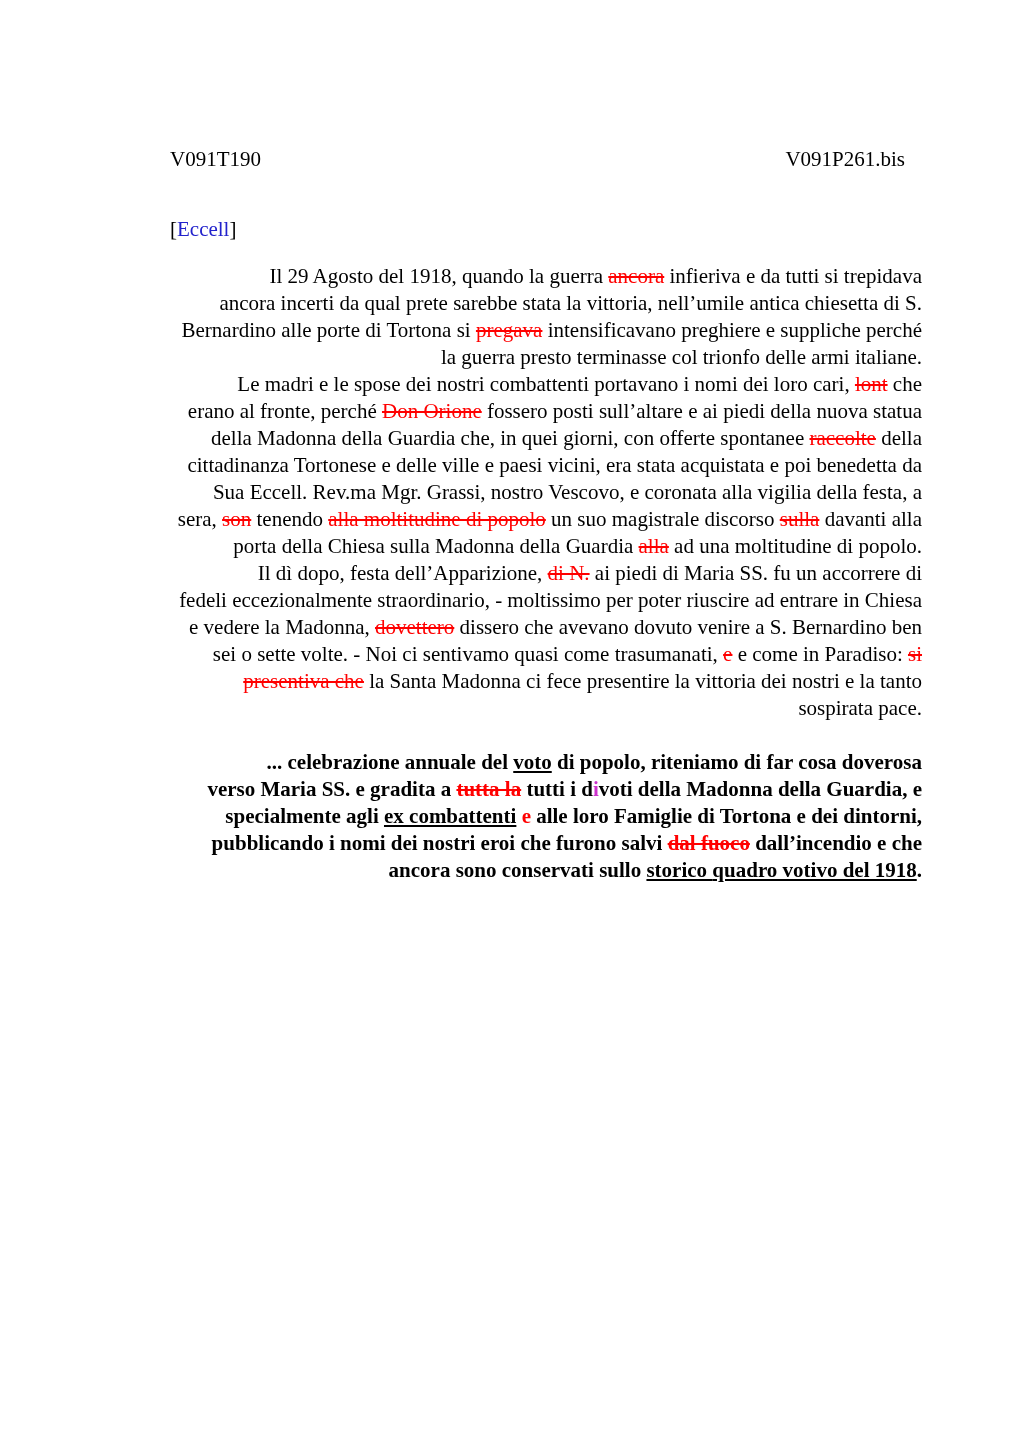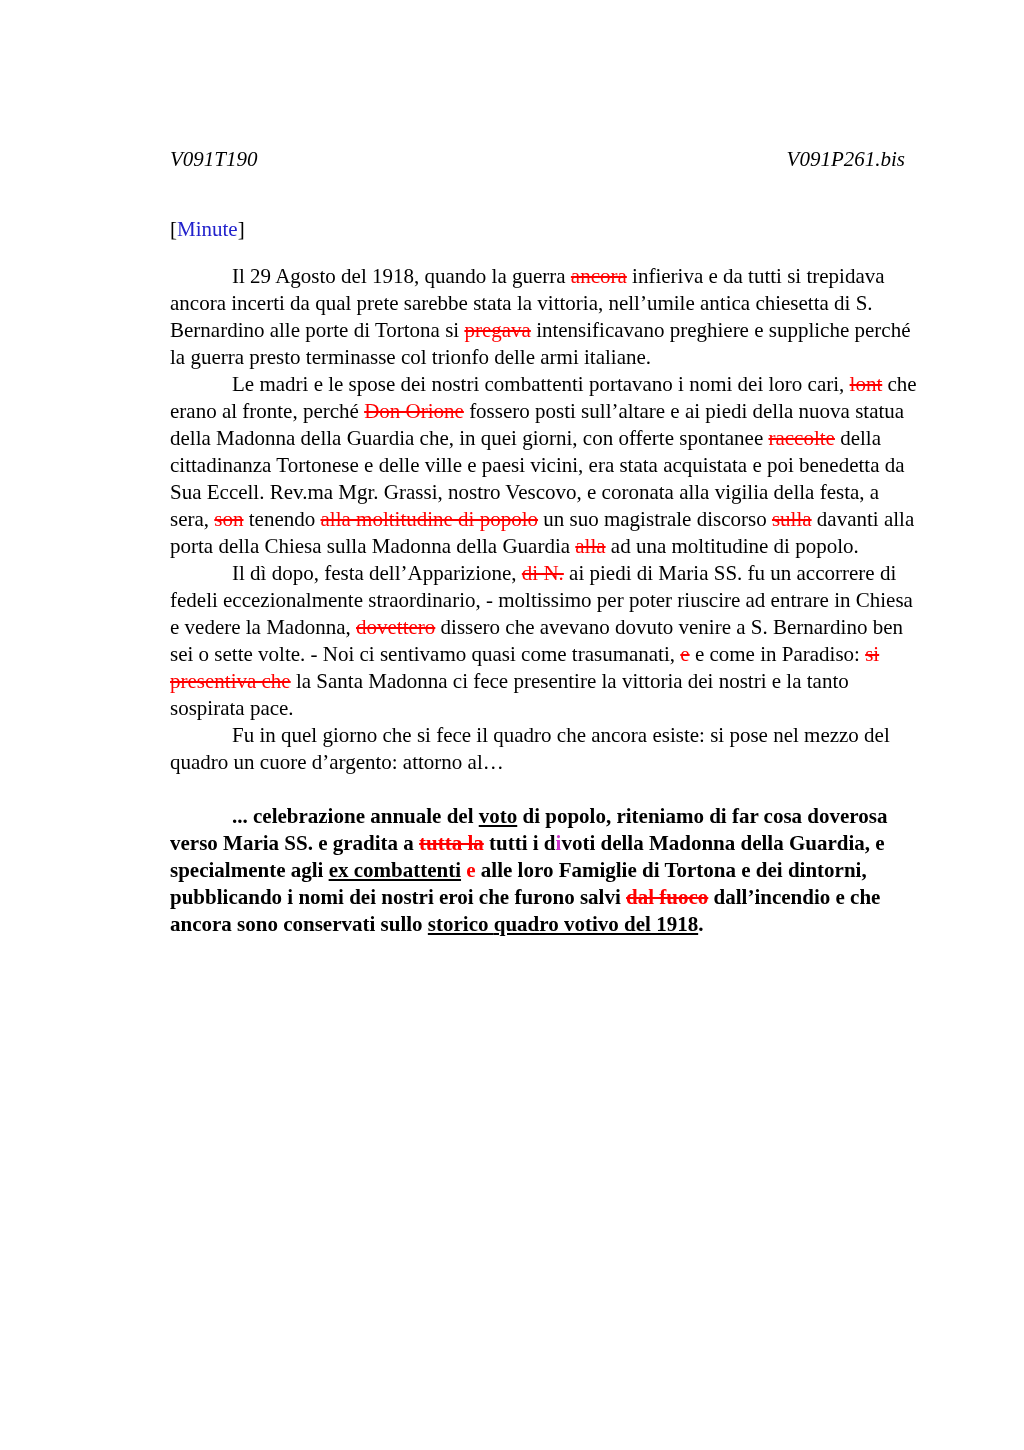--- a/index.html
+++ b/index.html
@@ -21,38 +21,37 @@
     left: 170px;
     top: 146px;
     width: 752px;
     font-size: 21px;
     line-height: 27px;
   }
   .doc-header {
     display: flex;
     justify-content: space-between;
     align-items: flex-end;
-    font-style: italic;
   }
   .doc-header .right {
     margin-right: 17px;
   }
   .minute-line {
     margin-top: 43px;
   }
   .minute-label {
     color: var(--link-blue, #2222cc);
   }
   .doc-body {
     margin-top: 20px;
   }
   .para {
     margin: 0;
     text-indent: 62px;
-    text-align: left;
+    text-align: right;
   }
   .para.spaced { margin-top: 27px; font-weight: bold; }
   .seg-strike {
     color: var(--red, #ff0000);
     text-decoration: line-through;
   }
   .seg-red {
     color: var(--red, #ff0000);
   }
   .seg-mag {
@@ -66,24 +65,23 @@
 <body>
 
 <div class="page" style="background: rgb(255, 255, 255);">
   <div class="content">
 
     <div class="doc-header">
       <span class="left">V091T190</span>
       <span class="right">V091P261.bis</span>
     </div>
 
-    <div class="minute-line"><span>[</span><span class="minute-label">Minute</span><span>]</span></div>
+    <div class="minute-line"><span>[</span><span class="minute-label">Eccell</span><span>]</span></div>
 
     <div class="doc-body">
         <p class="para"><span>Il 29 Agosto del 1918, quando la guerra </span><span class="seg-strike">ancora</span><span> infieriva e da tutti si trepidava ancora incerti da qual prete sarebbe stata la vittoria, nell’umile antica chiesetta di S. Bernardino alle porte di Tortona si </span><span class="seg-strike">pregava</span><span> intensificavano preghiere e suppliche perché la guerra presto terminasse col trionfo delle armi italiane.</span></p>
         <p class="para"><span>Le madri e le spose dei nostri combattenti portavano i nomi dei loro cari, </span><span class="seg-strike">lont</span><span> che erano al fronte, perché </span><span class="seg-strike">Don Orione</span><span> fossero posti sull’altare e ai piedi della nuova statua della Madonna della Guardia che, in quei giorni, con offerte spontanee </span><span class="seg-strike">raccolte</span><span> della cittadinanza Tortonese e delle ville e paesi vicini, era stata acquistata e poi benedetta da Sua Eccell. Rev.ma Mgr. Grassi, nostro Vescovo, e coronata alla vigilia della festa, a sera, </span><span class="seg-strike">son</span><span> tenendo </span><span class="seg-strike">alla moltitudine di popolo</span><span> un suo magistrale discorso </span><span class="seg-strike">sulla</span><span> davanti alla porta della Chiesa sulla Madonna della Guardia </span><span class="seg-strike">alla</span><span> ad una moltitudine di popolo.</span></p>
         <p class="para"><span>Il dì dopo, festa dell’Apparizione, </span><span class="seg-strike">di N.</span><span> ai piedi di Maria SS. fu un accorrere di fedeli eccezionalmente straordinario, - moltissimo per poter riuscire ad entrare in Chiesa e vedere la Madonna, </span><span class="seg-strike">dovettero</span><span> dissero che avevano dovuto venire a S. Bernardino ben sei o sette volte. - Noi ci sentivamo quasi come trasumanati, </span><span class="seg-strike">e</span><span> e come in Paradiso: </span><span class="seg-strike">si presentiva che</span><span> la Santa Madonna ci fece presentire la vittoria dei nostri e la tanto sospirata pace.</span></p>
-        <p class="para"><span>Fu in quel giorno che si fece il quadro che ancora esiste: si pose nel mezzo del quadro un cuore d’argento: attorno al…</span></p>
         <p class="para spaced"><span>... celebrazione annuale del </span><span class="seg-u">voto</span><span> di popolo, riteniamo di far cosa doverosa verso Maria SS. e gradita a </span><span class="seg-strike">tutta la</span><span> tutti i d</span><span class="seg-mag">i</span><span>voti della Madonna della Guardia, e specialmente agli </span><span class="seg-u">ex combattenti</span><span> </span><span class="seg-red">e</span><span> alle loro Famiglie di Tortona e dei dintorni, pubblicando i nomi dei nostri eroi che furono salvi </span><span class="seg-strike">dal fuoco</span><span> dall’incendio e che ancora sono conservati sullo </span><span class="seg-u">storico </span><span class="seg-u">quadro votivo del 1918</span><span>.</span></p>
       </div>
 
   </div>
 </div>
 
 </body></html>

